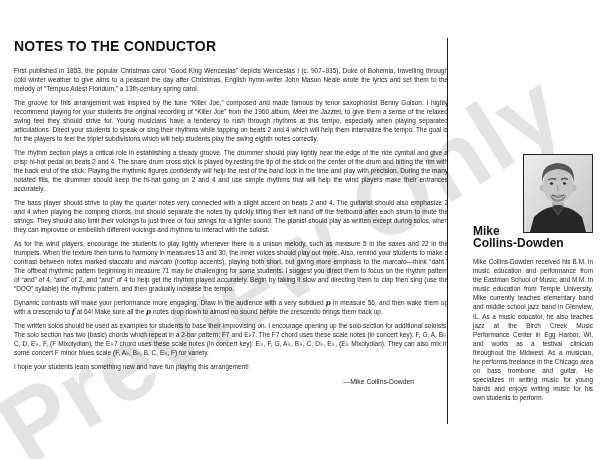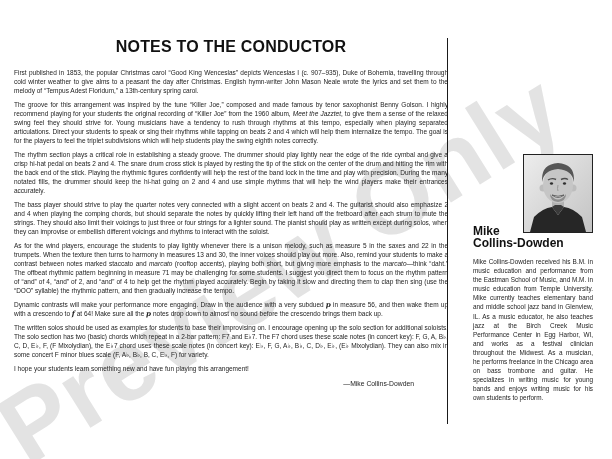--- a/index.html
+++ b/index.html
@@ -8,21 +8,21 @@
   .page{position:relative;width:612px;height:459px;background:#fff;overflow:hidden;}
 
   
   .watermark{position:absolute;left:-95px;top:198px;width:750px;height:140px;
     line-height:140px;text-align:center;font-size:100px;font-weight:bold;
     color:#e3e3e3;transform:rotate(-32deg);white-space:nowrap;z-index:1;
     letter-spacing:1px;user-select:none;}
 
   
   .main-col{position:absolute;left:14px;top:38px;width:434px;z-index:2;}
-  .title{text-align:center;font-size:16px;font-weight:bold;color:#111;
+  .title{text-align:left;font-size:14px;font-weight:bold;color:#111;
     letter-spacing:0.2px;margin:0 0 12px 0;}
   .paragraphs p{font-size:6.5px;line-height:9px;margin:0 0 5px 0;
     text-align:justify;color:#232323;}
   .paragraphs p:last-child{margin-bottom:0;}
   .it{font-style:italic;}
   .dyn{font-family:"DejaVu Serif", serif;font-style:italic;font-weight:bold;
     font-size:7.2px;}
   .signature{text-align:right;font-size:6.8px;margin-top:7px;padding-right:34px;
     color:#232323;}
 

